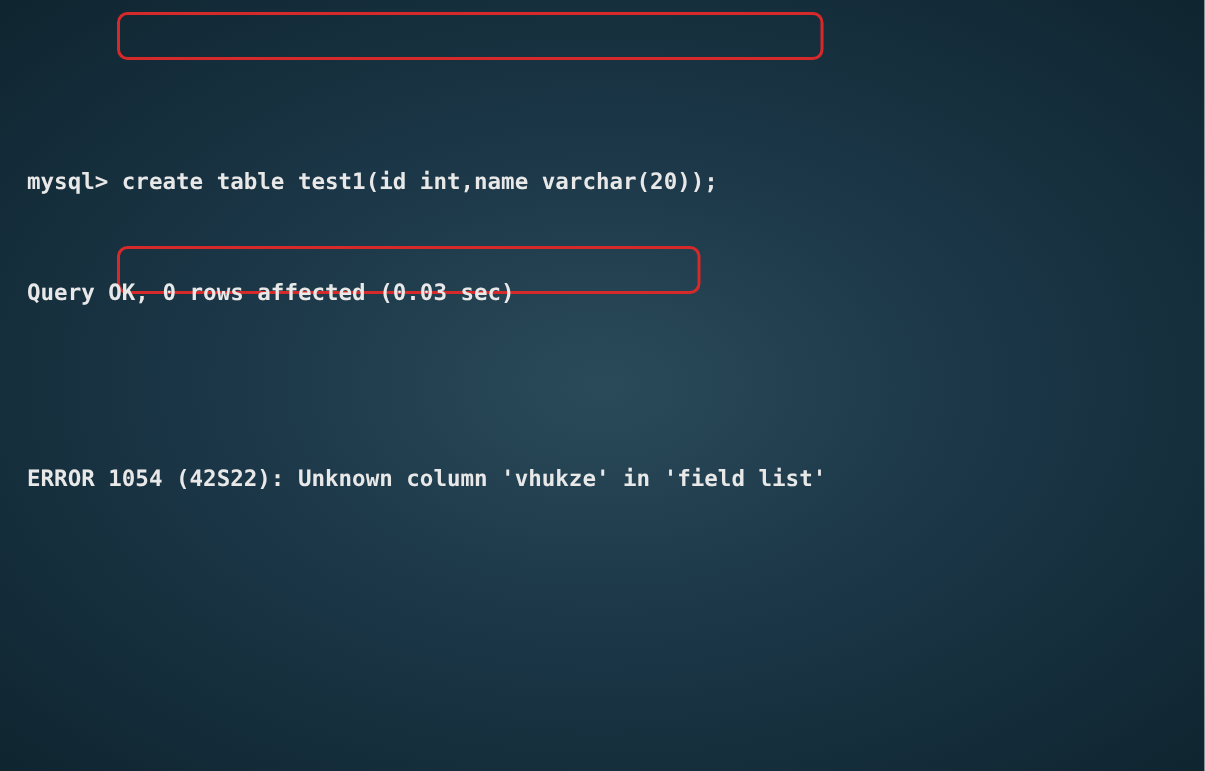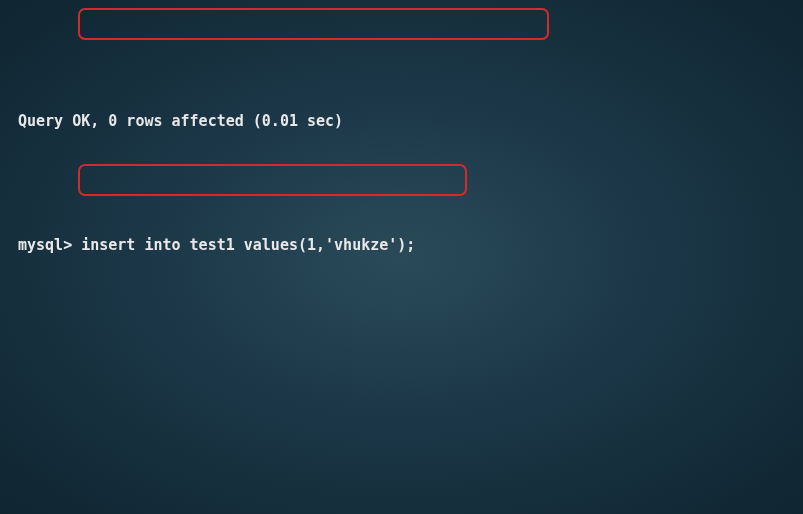--- a/index.html
+++ b/index.html
@@ -42,23 +42,24 @@
       width: 385px;
       height: 28px;
     }
   </style>
 </head>
 <body>
 
 <div class="terminal">
   <div class="highlight-box hb1"></div>
   <div class="highlight-box hb2"></div>
-  <span class="line">Query OK, 0 rows affected (0.01 sec)</span>
+  <span class="line">mysql&gt; create table test1(id int,name varchar(20));</span>
+  <span class="line">Query OK, 0 rows affected (0.03 sec)</span>
   <span class="line"></span>
-  <span class="line">mysql&gt; insert into test1 values(1,'vhukze');</span>
+  <span class="line">ERROR 1054 (42S22): Unknown column 'vhukze' in 'field list'</span>
   
   <span class="line"></span>
   
   
   
   
   
   
   
   

